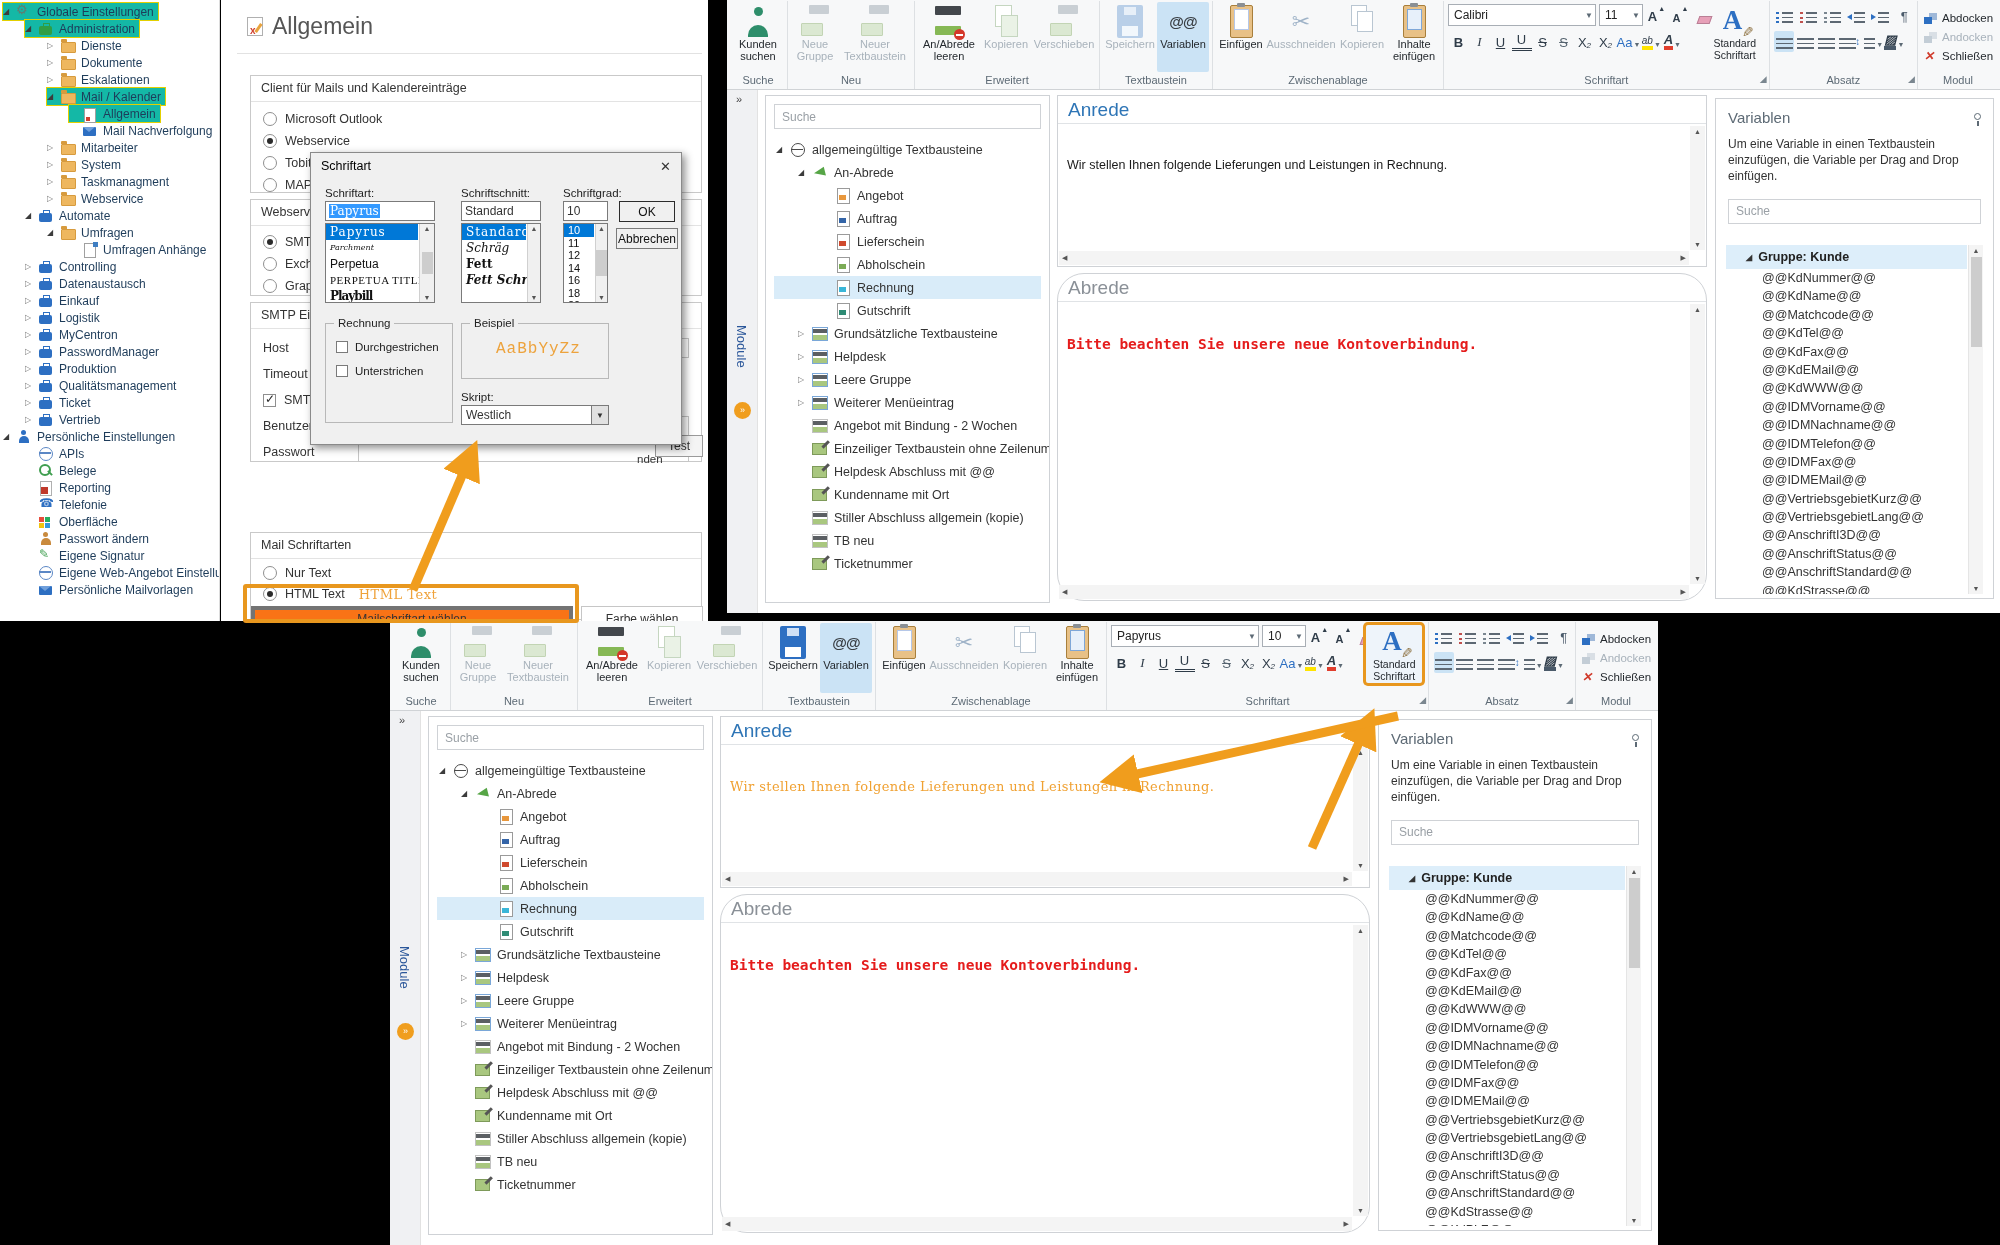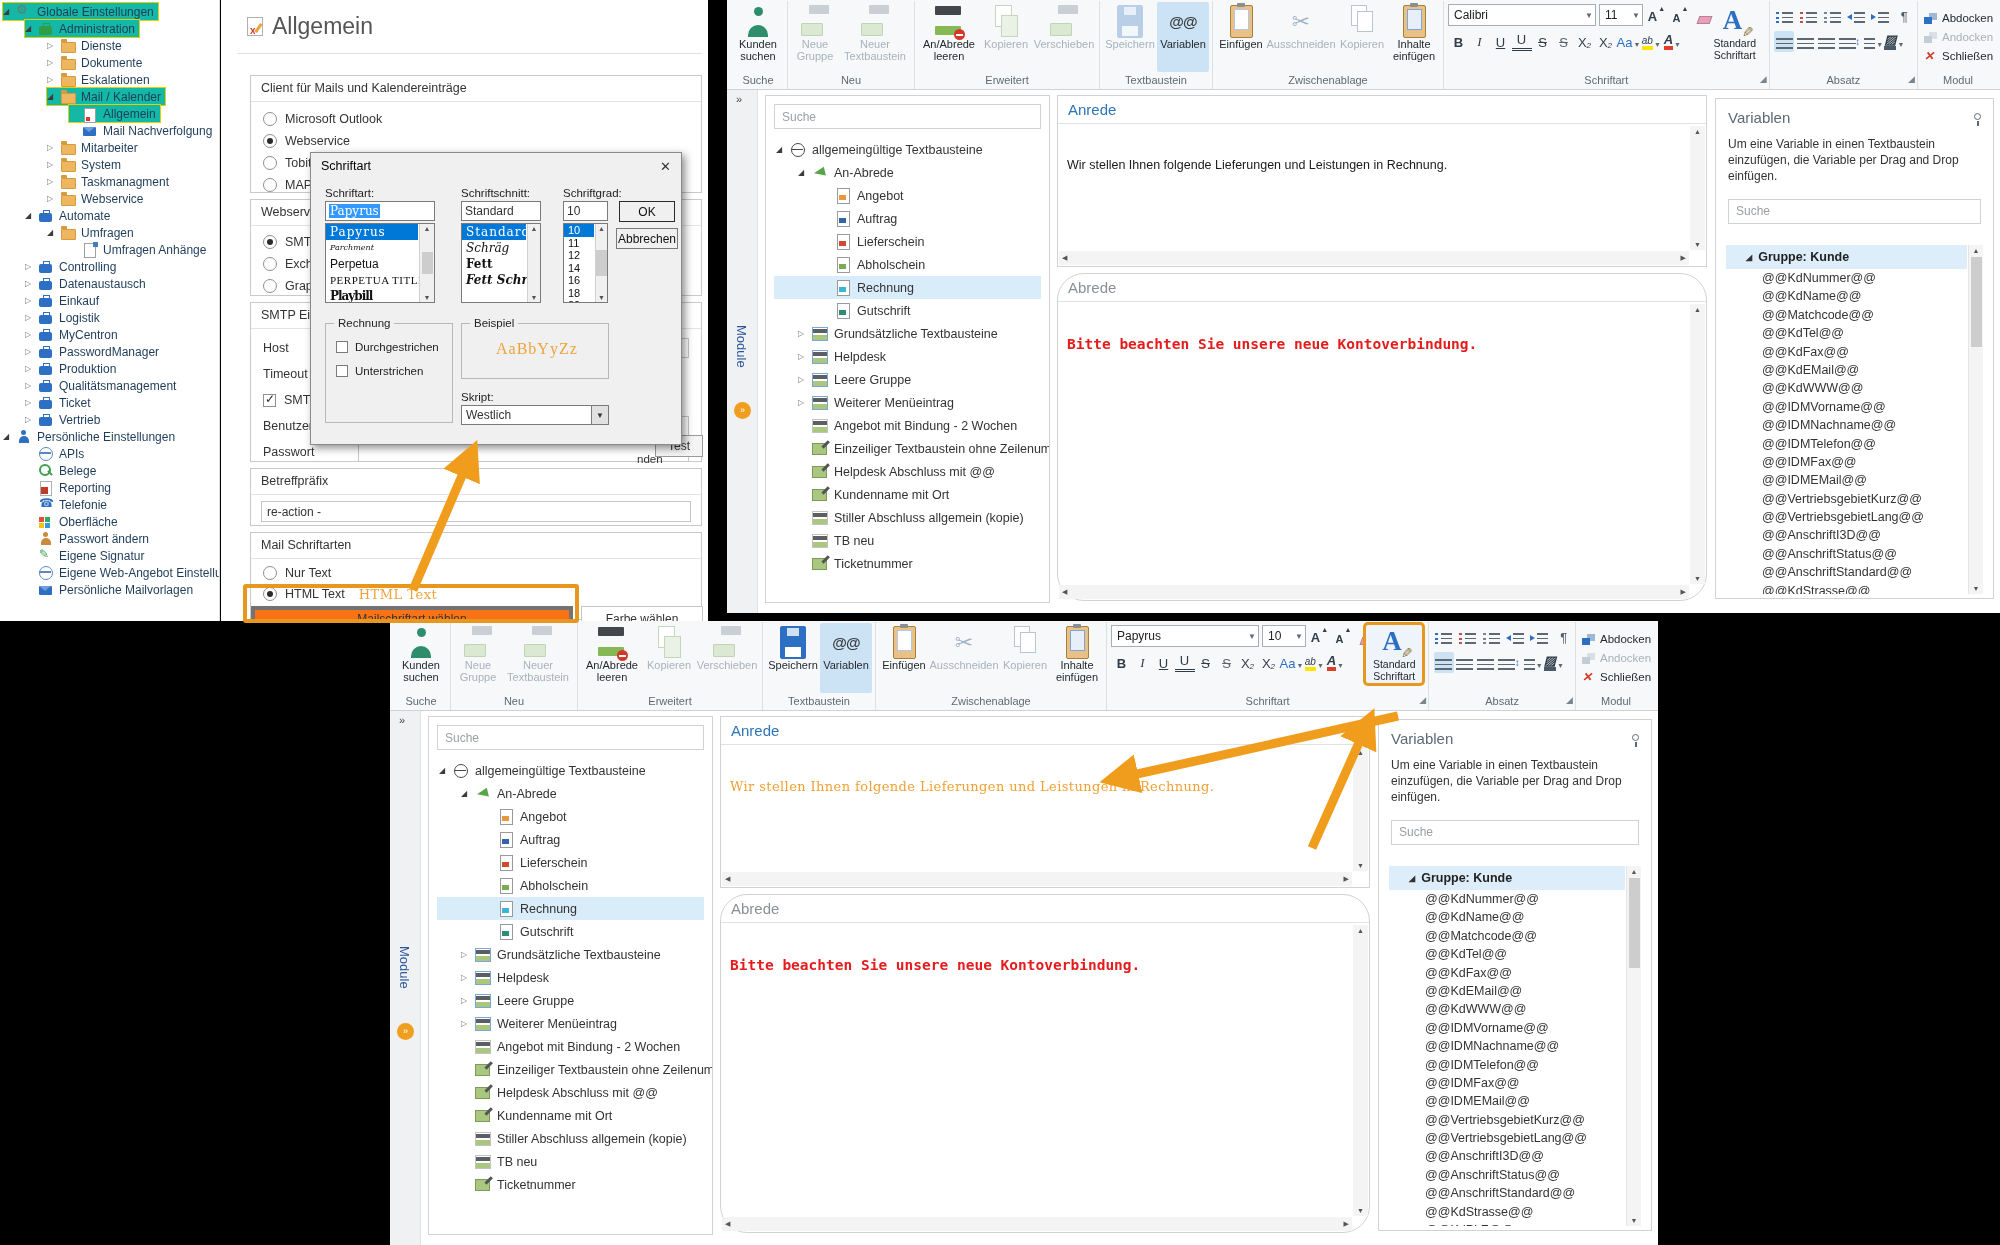--- a/index.html
+++ b/index.html
@@ -102,21 +102,21 @@
   .s-b{font-family:"DejaVu Serif",serif;font-weight:bold;}
   .s-bi{font-family:"DejaVu Serif",serif;font-weight:bold;font-style:italic;}
   .dsb{position:absolute;right:0;top:0;bottom:0;width:15px;background:#f0f0f0;border-left:1px solid #d0d0d0;display:flex;flex-direction:column;align-items:center;justify-content:space-between;font-size:7px;color:#555;padding:1px 0;}
   .dsb .thumb{width:11px;height:22px;background:#cdcdcd;}
   .dbtn{position:absolute;height:21px;border:1px solid #7a7a7a;background:#f0f0f0;display:flex;align-items:center;justify-content:center;font-size:12px;color:#111;}
   .dbtn.def{border-color:#2b2b2b;}
   .fs{position:absolute;border:1px solid #b8b8b8;}
   .fs>.leg{position:absolute;top:-7px;left:8px;background:#f0f0f0;padding:0 4px;font-size:11.5px;color:#222;}
   .fxrow{position:absolute;display:flex;align-items:center;gap:7px;font-size:11.5px;color:#222;}
   .fxrow .cbx{width:12px;height:12px;border:1px solid #7a7a7a;background:#fff;}
-  .sample{position:absolute;font-family:Liberation Serif, serif;color:#eda33d;font-size:16px;letter-spacing:1px;}
+  .sample{position:absolute;font-family:Liberation Mono, monospace;color:#eda33d;font-size:16px;letter-spacing:1px;}
   .dcombo{position:absolute;height:20px;border:1px solid #7a7a7a;background:#fff;display:flex;align-items:center;padding-left:4px;font-size:12px;}
   .dcombo .dd{margin-left:auto;width:17px;height:100%;background:#e1e1e1;border-left:1px solid #7a7a7a;display:flex;align-items:center;justify-content:center;font-size:8px;color:#333;}
 
   
   .editor{position:absolute;background:#fff;}
   #editor-top{left:727px;top:0;width:1273px;height:613px;}
   #editor-bottom{left:390px;top:621px;width:1268px;height:624px;}
 
   .ribbon{position:absolute;left:0;right:0;top:0;height:90px;background:#f7f8f9;border-bottom:1px solid #d0d3d6;display:flex;align-items:stretch;padding:1px 2px 0;overflow:hidden;}
   .rgroup{display:flex;flex-direction:column;border-right:1px solid #dde0e3;padding:1px 3px 0;position:relative;}
@@ -231,21 +231,21 @@
   .ic-grp::before{content:"";position:absolute;left:0;top:1px;width:14px;height:12px;border:1px solid #7aa7d8;
      background:linear-gradient(to bottom,#fff 0 1px,#5b5f63 1px 5px,#fff 5px 7px,#a9c77f 7px 12px);}
   .ic-grp2::before{content:"";position:absolute;left:0;top:1px;width:14px;height:12px;border:1px solid #c2c2c2;
      background:linear-gradient(to bottom,#fff 0 1px,#5b5f63 1px 5px,#fff 5px 7px,#a9c77f 7px 12px);}
   .ic-tag::before{content:"";position:absolute;left:0;top:2px;width:13px;height:10px;background:#a9c77f;border:1px solid #7e9a5a;}
   .ic-tag::after{content:"";position:absolute;right:-1px;top:2px;width:9px;height:2.5px;background:#555;transform:rotate(-45deg);}
 
   .pane{position:absolute;left:330px;width:650px;border:1px solid #cfd2d6;background:#fff;}
   .pane.anrede{top:5px;height:172px;}
   .pane.abrede{top:183px;bottom:12px;border-radius:27px;}
-  .phead{height:28px;line-height:28px;padding:0 10px;font-size:15px;border-bottom:1px solid #e0e3e6;}
+  .phead{height:28px;line-height:28px;padding:0 10px;font-size:19px;border-bottom:1px solid #e0e3e6;}
   .phead.blue{color:#2e75b6;} .phead.gray{color:#8a9097;}
   .pbody{position:absolute;left:0;right:0;top:29px;bottom:0;}
   .ptext{position:absolute;left:9px;top:8px;right:24px;font-size:12.5px;color:#1a1a1a;margin-top:25px;}
   .txt-papyrus{font-family:"DejaVu Serif",serif;color:#f0a132;font-size:13px;letter-spacing:.4px;}
   .txt-red{font-family:"DejaVu Sans Mono","Liberation Mono",monospace;font-weight:bold;color:#e51c1c;font-size:14.5px;}
   .vsb{position:absolute;right:1px;top:1px;bottom:16px;width:15px;background:#f4f4f4;display:flex;flex-direction:column;align-items:center;justify-content:space-between;font-size:7px;color:#555;padding:2px 0;}
   .hsb{position:absolute;left:1px;right:17px;bottom:1px;height:14px;background:#f4f4f4;display:flex;align-items:center;justify-content:space-between;font-size:7px;color:#555;padding:0 3px;}
   .abrede .vsb{bottom:16px;}
 
   .varspanel{position:absolute;left:988px;right:6px;top:8px;bottom:14px;border:1px solid #cfd2d6;background:#fff;overflow:hidden;}
@@ -624,26 +624,20 @@
         </div>
       <div class="srow" style="top:112px;">
           <span class="lab">Passwort</span>
           <input class="inp" style="">
         </div>
       <span class="frag" style="left:386px;top:124px;">nden</span>
       <button class="btn testbtn" style="left:404px;top:106px;">Test</button>
     </div>
   </div>
 
-  <div class="sgroup" style="top:468px;height:58px;">
-    <div class="sgh">Betreffpräfix</div>
-    <div class="sgb" style="padding:6px 10px;">
-      <input class="inp" style="width: 100%; height: 21px;" value="re-action -">
-    </div>
-  </div>
 
   <div class="sgroup" style="top:532px;height:88px;">
     <div class="sgh">Mail Schriftarten</div>
     <div class="sgb" style="height:60px;">
       <div class="opt" style="position:absolute;top:3px;left:0;">
         <span class="rdo"></span>
         <span>Nur Text</span>
       </div>
       <div class="opt" style="position:absolute;top:24px;left:0;">
         <span class="rdo on"></span>

